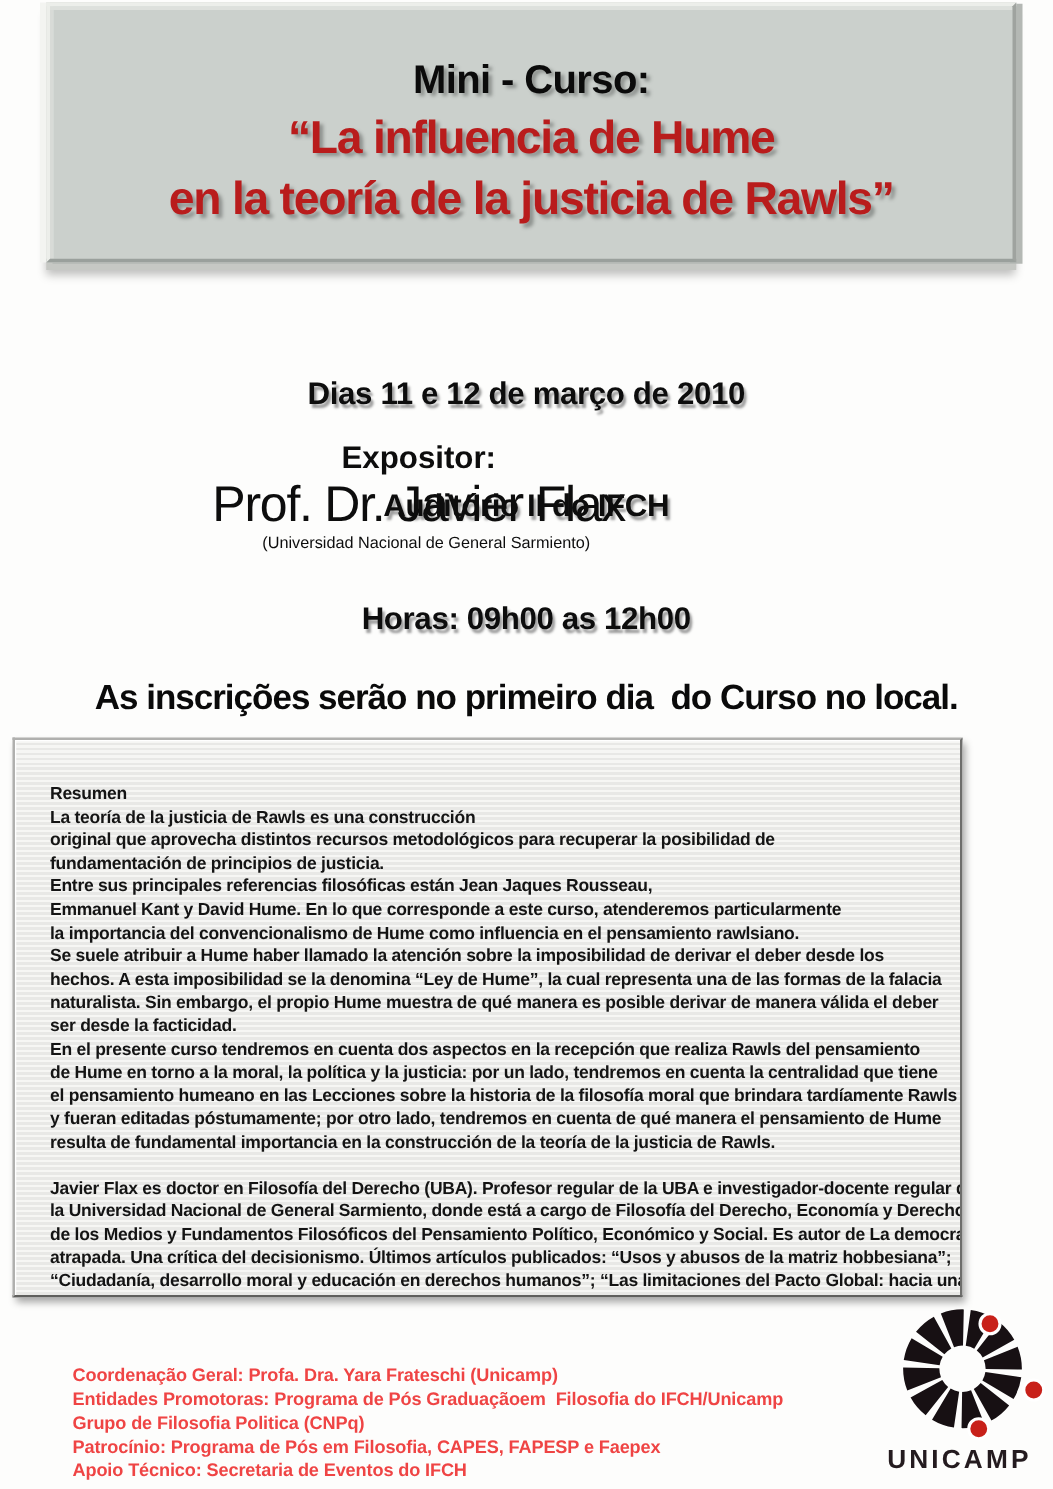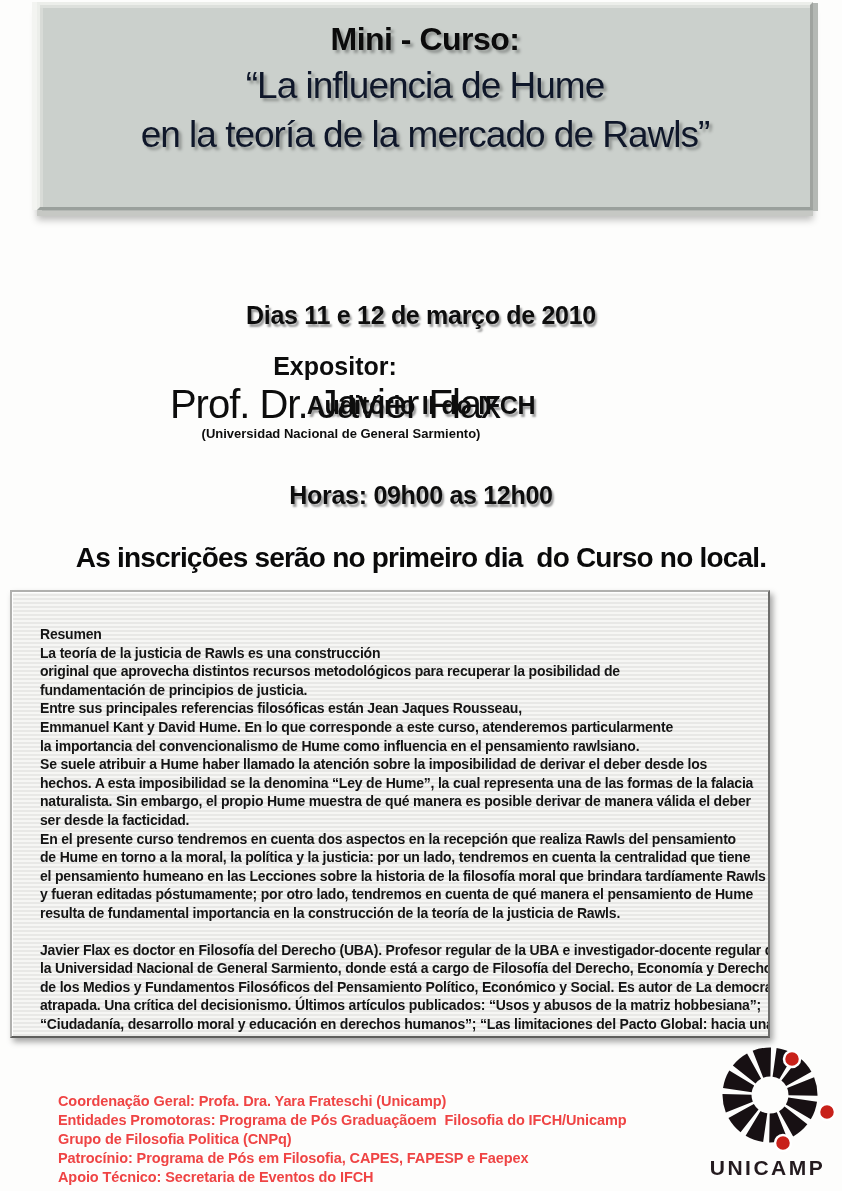--- a/index.html
+++ b/index.html
@@ -17,46 +17,46 @@
     border:3px solid;
     border-color:#eceeea #9fa39f #9aa09c #eceeea;
     box-shadow:
       -5px 0 0 #f3f4f1,
       5px 1px 0 #b4b8b4,
       0 6px 0 #c6c8c4,
       0 10px 7px rgba(0,0,0,.25),
       inset 0 3px 0 #dde0dc,
       inset 3px 0 0 #d8dbd7;
     text-align:center;
-    padding-top:12px;
+    padding-top:36px;
   }
   .title-line1{
     font-size:32px;font-weight:bold;letter-spacing:-0.5px;
     line-height:44px;color:#0b0b0b;
     text-shadow:3px 3px 3px #8e928f;
   }
   .title-line2,.title-line3{
-    font-size:37px;font-weight:normal;letter-spacing:-1px;
-    line-height:49px;color:#0f172a;
+    font-size:37px;font-weight:bold;letter-spacing:-1px;
+    line-height:49px;color:#b91c1c;
     text-shadow:3px 3px 3px #8e928f;
     white-space:pre;
   }
   
   .schedule{
     position:absolute;left:0;top:240px;width:842px;text-align:center;
     font-size:25px;font-weight:bold;line-height:30px;letter-spacing:-0.3px;
     color:#0d0d0d;
     text-shadow:2px 3px 2px #9c9c9c;
     white-space:pre;
   }
   
   .speaker{position:absolute;left:0;top:350px;width:670px;text-align:center;}
   .speaker-heading{font-size:25px;font-weight:bold;line-height:32px;color:#0d0d0d;}
   .speaker-name{font-size:40px;font-weight:normal;letter-spacing:-1px;line-height:44px;color:#0d0d0d;}
-  .speaker-affiliation{font-size:13px;font-weight:bold;line-height:15px;color:#0d0d0d;padding-left:12px;}
+  .speaker-affiliation{font-size:13px;font-weight:normal;line-height:15px;color:#0d0d0d;padding-left:12px;}
   
   .registration{
     position:absolute;left:0;top:465px;width:842px;text-align:center;
     font-size:28px;font-weight:bold;line-height:37px;letter-spacing:-0.8px;
     color:#0a0a0a;white-space:pre;
   }
   
   .abstract-panel{
     position:absolute;left:10px;top:590px;width:760px;height:448px;
     box-sizing:border-box;
@@ -85,21 +85,21 @@
     font-size:21px;font-weight:bold;letter-spacing:2.5px;
     color:#241b1f;margin-top:4px;white-space:nowrap;
   }
 </style>
 </head>
 <body>
 
 <div class="title-box">
   <div class="title-line1">Mini - Curso:</div>
   <div class="title-line2">“La influencia de Hume</div>
-  <div class="title-line3">en la teoría de la mercado de Rawls”</div>
+  <div class="title-line3">en la teoría de la justicia de Rawls”</div>
 </div>
 
 <div class="schedule">
   <div>Dias 11 e 12 de março de 2010</div>
   <div>Auditório II do IFCH</div>
   <div>Horas: 09h00 as 12h00</div>
 </div>
 
 <div class="speaker">
   <div class="speaker-heading">Expositor:</div>

